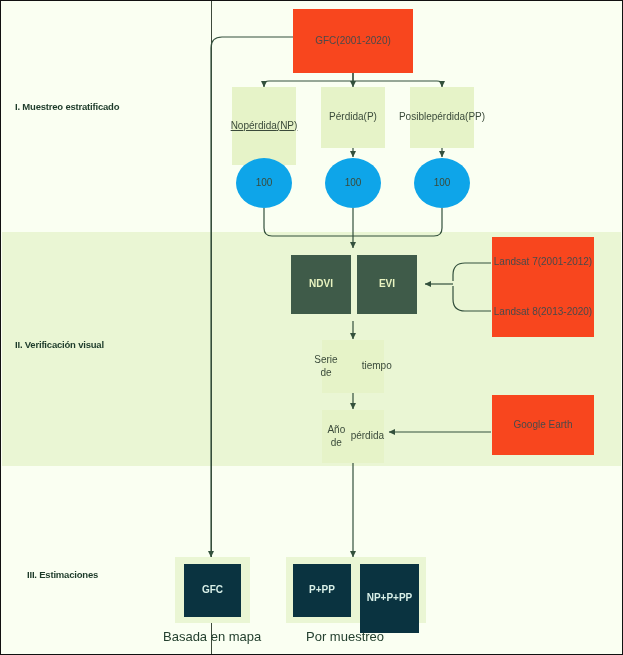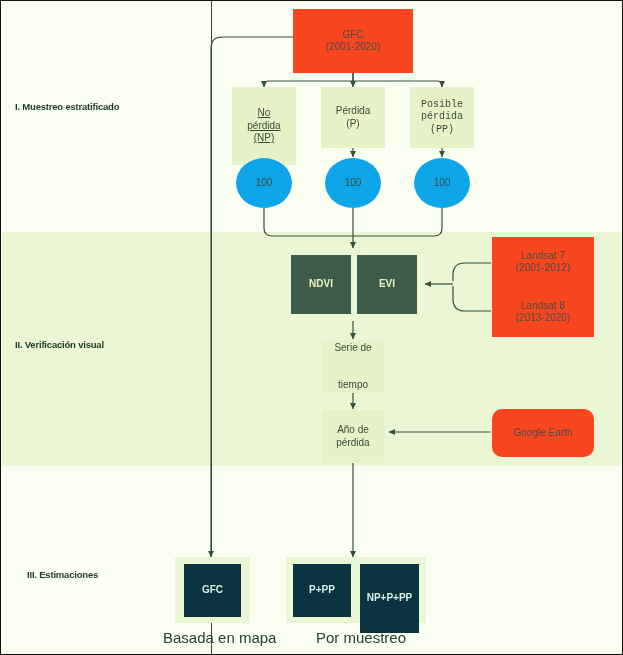--- a/index.html
+++ b/index.html
@@ -15,31 +15,31 @@
   .band{position:absolute;left:1px;right:1px;}
   #band2{top:231px;height:234px;background:#eaf6d4;}
   .vdiv{position:absolute;top:0;bottom:0;width:1px;background:#1b2a1b;opacity:.85;}
   .sec-label{
     position:absolute;
     font-size:9.5px;font-weight:bold;color:#1d3b2a;
     letter-spacing:-0.2px;white-space:nowrap;
   }
   .node{
     position:absolute;box-sizing:border-box;
-    display:flex;flex-direction:column;align-items:center;justify-content:center;
+    display:flex;flex-direction:row;align-items:center;justify-content:center;
     text-align:center;line-height:1.25;
   }
   .orange{background:#f8461e;color:#4a4a4a;font-size:10px;}
   .pale{background:#e6f3c8;color:#3a4a3a;font-size:10px;}
   .circle{background:#0ea5e9;color:#3a4a3a;font-size:10px;border-radius:50%;}
   .darkgreen{background:#3f5b49;color:#e8f3c0;font-size:10px;font-weight:bold;}
   .navy{background:#0a3340;color:#d9f0e8;font-size:10px;font-weight:bold;}
   .wrap{background:#eaf6d4;}
   .caption{
-    position:absolute;font-size:15px;color:#24402f;text-align:right;white-space:nowrap;
+    position:absolute;font-size:13px;color:#24402f;text-align:left;white-space:nowrap;
   }
   svg.links{position:absolute;left:0;top:0;width:623px;height:655px;pointer-events:none;}
   .ln{fill:none;stroke:#33503c;stroke-width:1.2;}
 </style>
 </head>
 <body>
 
 <div id="frame">
 
   <div class="band" id="band2"></div>
@@ -94,21 +94,21 @@
 
   <div class="node pale" style="left:231px;top:86px;width:64px;height:78px;text-decoration:underline;">
     <span>No</span>
     <span>pérdida</span>
     <span>(NP)</span>
   </div>
   <div class="node pale" style="left:320px;top:86px;width:64px;height:61px;">
     <span>Pérdida</span>
     <span>(P)</span>
   </div>
-  <div class="node pale" style="left:409px;top:86px;width:64px;height:61px;font-family:Liberation Mono, monospace;">
+  <div class="node pale" style="left:409px;top:86px;width:64px;height:61px;">
     <span>Posible</span>
     <span>pérdida</span>
     <span>(PP)</span>
   </div>
 
   <div class="node circle" style="left:235px;top:157px;width:56px;height:50px;">100</div>
   <div class="node circle" style="left:324px;top:157px;width:56px;height:50px;">100</div>
   <div class="node circle" style="left:413px;top:157px;width:56px;height:50px;">100</div>
 
   <div class="wrap" style="position:absolute;left:282px;top:247px;width:142px;height:73px;">
@@ -128,21 +128,21 @@
 
   <div class="node orange" style="left:491px;top:236px;width:102px;height:50px;">
     <span>Landsat 7</span>
     <span>(2001-2012)</span>
   </div>
   <div class="node orange" style="left:491px;top:286px;width:102px;height:50px;">
     <span>Landsat 8</span>
     <span>(2013-2020)</span>
   </div>
 
-  <div class="node orange" style="left:491px;top:408px;width:102px;height:48px;border-radius:10px;">Google Earth</div>
+  <div class="node orange" style="left:491px;top:394px;width:102px;height:60px;">Google Earth</div>
 
   <div class="wrap" style="position:absolute;left:174px;top:556px;width:75px;height:66px;">
     <div class="node navy" style="left:9px;top:7px;width:57px;height:53px;">GFC</div>
   </div>
 
   <div class="wrap" style="position:absolute;left:285px;top:556px;width:140px;height:66px;">
     <div class="node navy" style="left:7px;top:7px;width:58px;height:53px;">P+PP</div>
     <div class="node navy" style="left:74px;top:7px;width:59px;height:69px;">NP+P+PP</div>
   </div>
 

